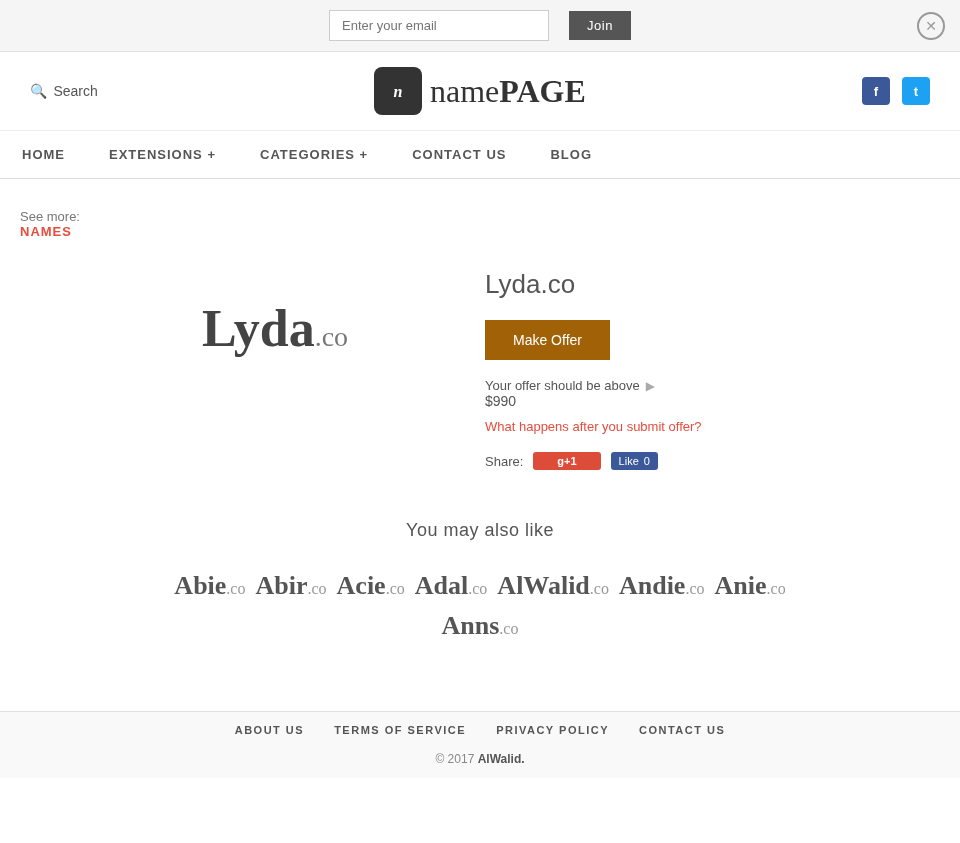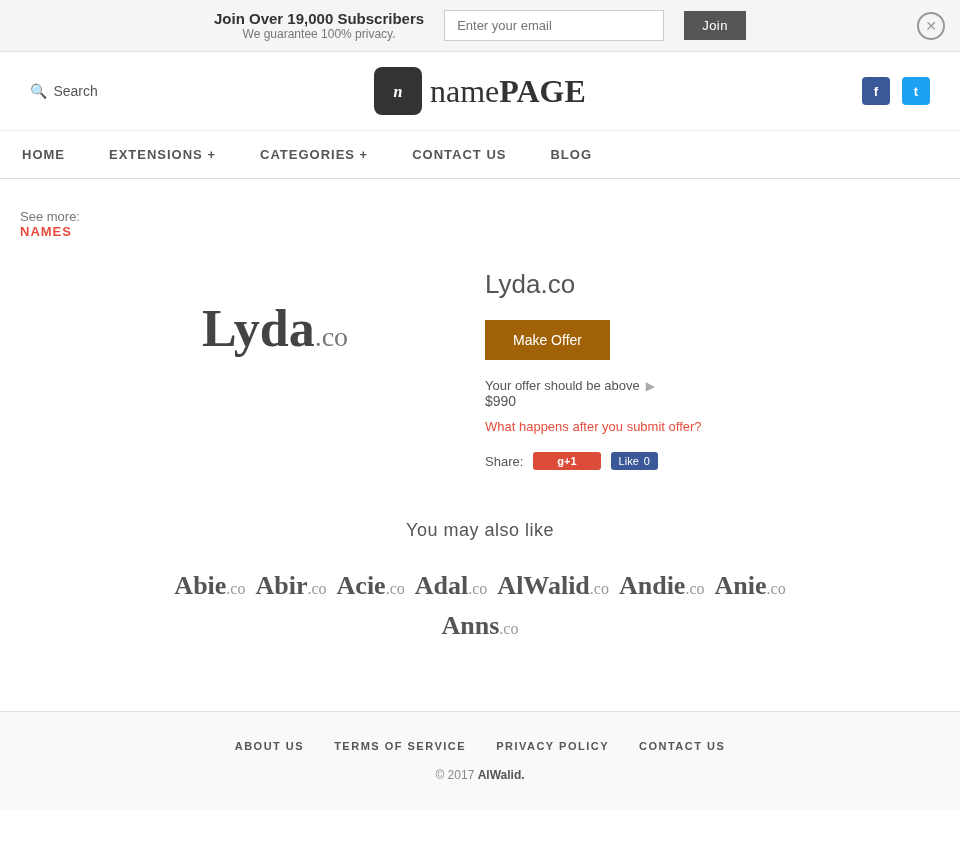--- a/index.html
+++ b/index.html
@@ -231,21 +231,21 @@
     .also-like-item .tld {
       font-size: 16px;
       font-weight: normal;
       color: #999;
     }
 
     
     footer {
       background: #f9f9f9;
       border-top: 1px solid #e0e0e0;
-      padding: 28px 20px;
+      padding: 12px 20px;
       margin-top: 40px;
     }
     .footer-links {
       display: flex;
       justify-content: center;
       gap: 30px;
       margin-bottom: 16px;
       flex-wrap: wrap;
     }
     .footer-links a {
@@ -259,24 +259,20 @@
       text-align: center;
       font-size: 12px;
       color: #888;
     }
     .footer-copyright a { color: #555; text-decoration: none; font-weight: bold; }
   </style>
 </head>
 <body>
 
 <div class="top-banner">
-  <div class="top-banner-text">
-    <div class="top-banner-title">Join Over 19,000 Subscribers</div>
-    <div class="top-banner-sub">We guarantee 100% privacy.</div>
-  </div>
   <input type="email" placeholder="Enter your email" style="">
   <button class="join-btn">Join</button>
   <button class="close-banner">✕</button>
 </div>
 
 <div class="header">
   <div class="header-search">
     <span class="search-icon-sym">🔍</span>
     <span>Search</span>
   </div>

